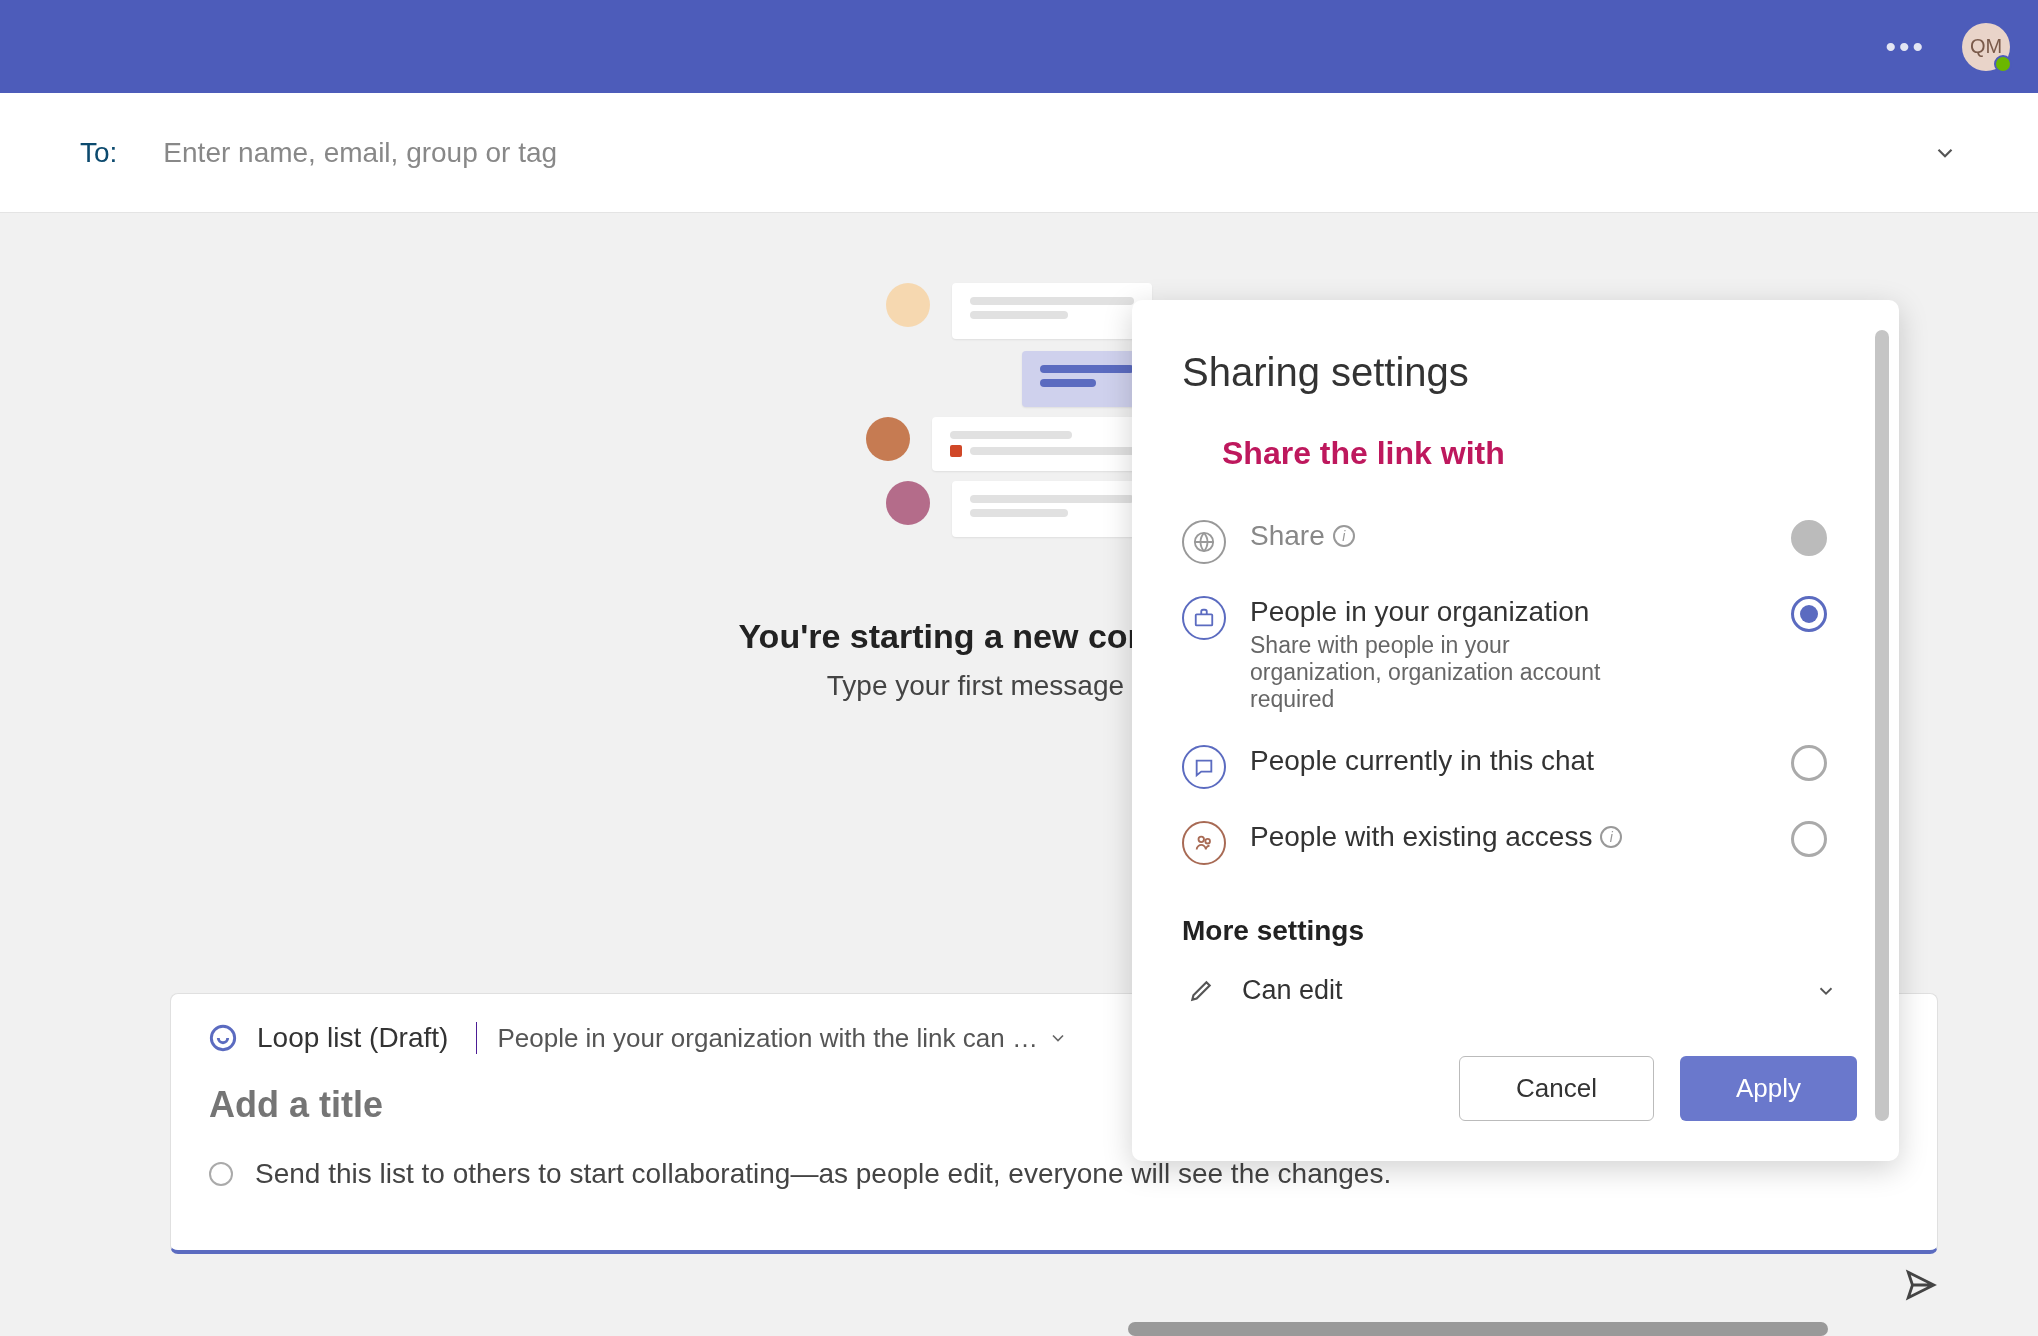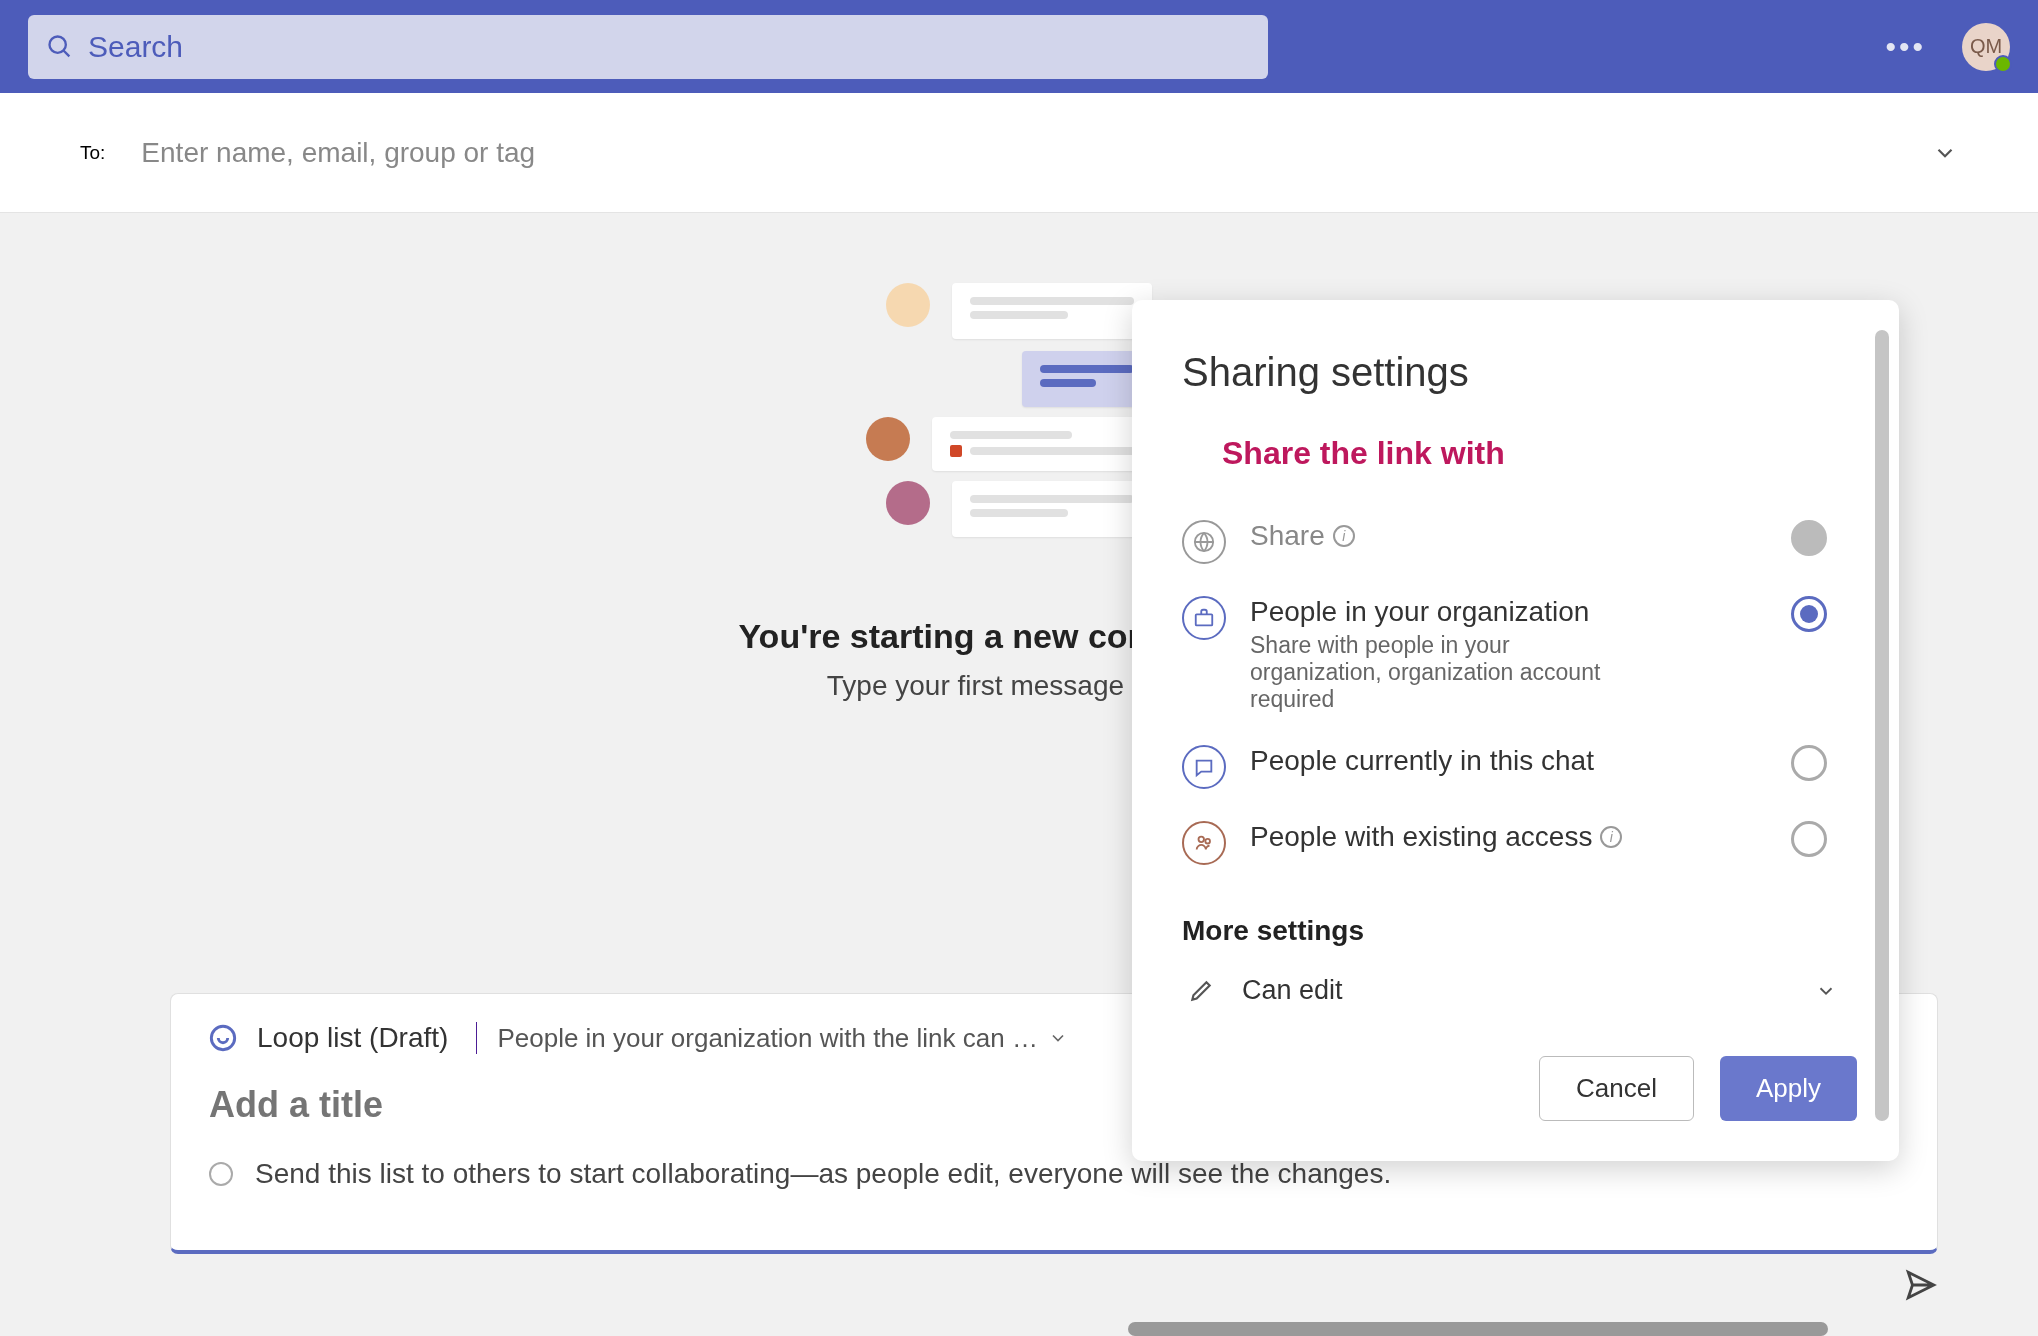--- a/index.html
+++ b/index.html
@@ -56,21 +56,21 @@
   background: #6bb700; border: 2px solid #4d5cba;
 }
 .to-row {
   background: #fff;
   height: 120px;
   display: flex;
   align-items: center;
   padding: 0 80px 0 80px;
   border-bottom: 1px solid #e4e4e4;
 }
-.to-label { font-size: 19px; color: #000000; margin-right: 36px; }
+.to-label { font-size: 28px; color: #0c4a6e; margin-right: 46px; }
 .to-placeholder { font-size: 28px; color: #888; }
 .to-expand { margin-left: auto; cursor: pointer; }
 .content-area {
   background: #f1f1f1;
   position: relative;
   height: calc(100% - 213px);
   padding-top: 70px;
 }
 .illustration {
   display: flex;
@@ -182,41 +182,34 @@
   width: 22px; height: 22px; border: 2px solid #999; border-radius: 50%;
   display: inline-flex; align-items: center; justify-content: center;
   font-size: 14px; color: #999; font-style: italic;
 }
 .more-title { font-size: 28px; font-weight: 600; color: #222; margin-top: 34px; margin-bottom: 18px; }
 .perm-row { display: flex; align-items: center; gap: 28px; padding: 10px 20px 10px 6px; cursor: pointer; }
 .perm-text { font-size: 27px; color: #333; }
 .perm-chevron { margin-left: auto; }
 .pop-buttons { margin-top: 40px; display: flex; justify-content: flex-end; gap: 26px; }
 .btn {
-  padding: 16px 36px; font-size: 26px; border-radius: 6px; cursor: pointer;
+  padding: 16px 56px; font-size: 26px; border-radius: 6px; cursor: pointer;
 }
 .btn-cancel { background: #fff; border: 1.5px solid #bbb; color: #333; }
 .btn-apply { background: #6a78cc; border: none; color: #fff; }
 
 
 .h-scroll { position: absolute; bottom: 0; left: 1128px; width: 700px; height: 14px; background: #999; border-radius: 7px; }
 
 svg { display: block; }
 </style>
 </head>
 <body>
 
 <div class="top-bar">
-  <div class="search-box">
-    <svg class="search-icon-svg" viewBox="0 0 24 24" fill="none" stroke="#4d5cba" stroke-width="2">
-        <circle cx="10" cy="10" r="7"></circle>
-        <line x1="20" y1="20" x2="15" y2="15"></line>
-      </svg>
-    <span class="search-text">Search</span>
-  </div>
   <div class="top-right">
     <span class="more-dots">•••</span>
     <div class="avatar">
       <span>QM</span>
       <div class="avatar-badge"></div>
     </div>
   </div>
 </div>
 
 <div class="to-row">

